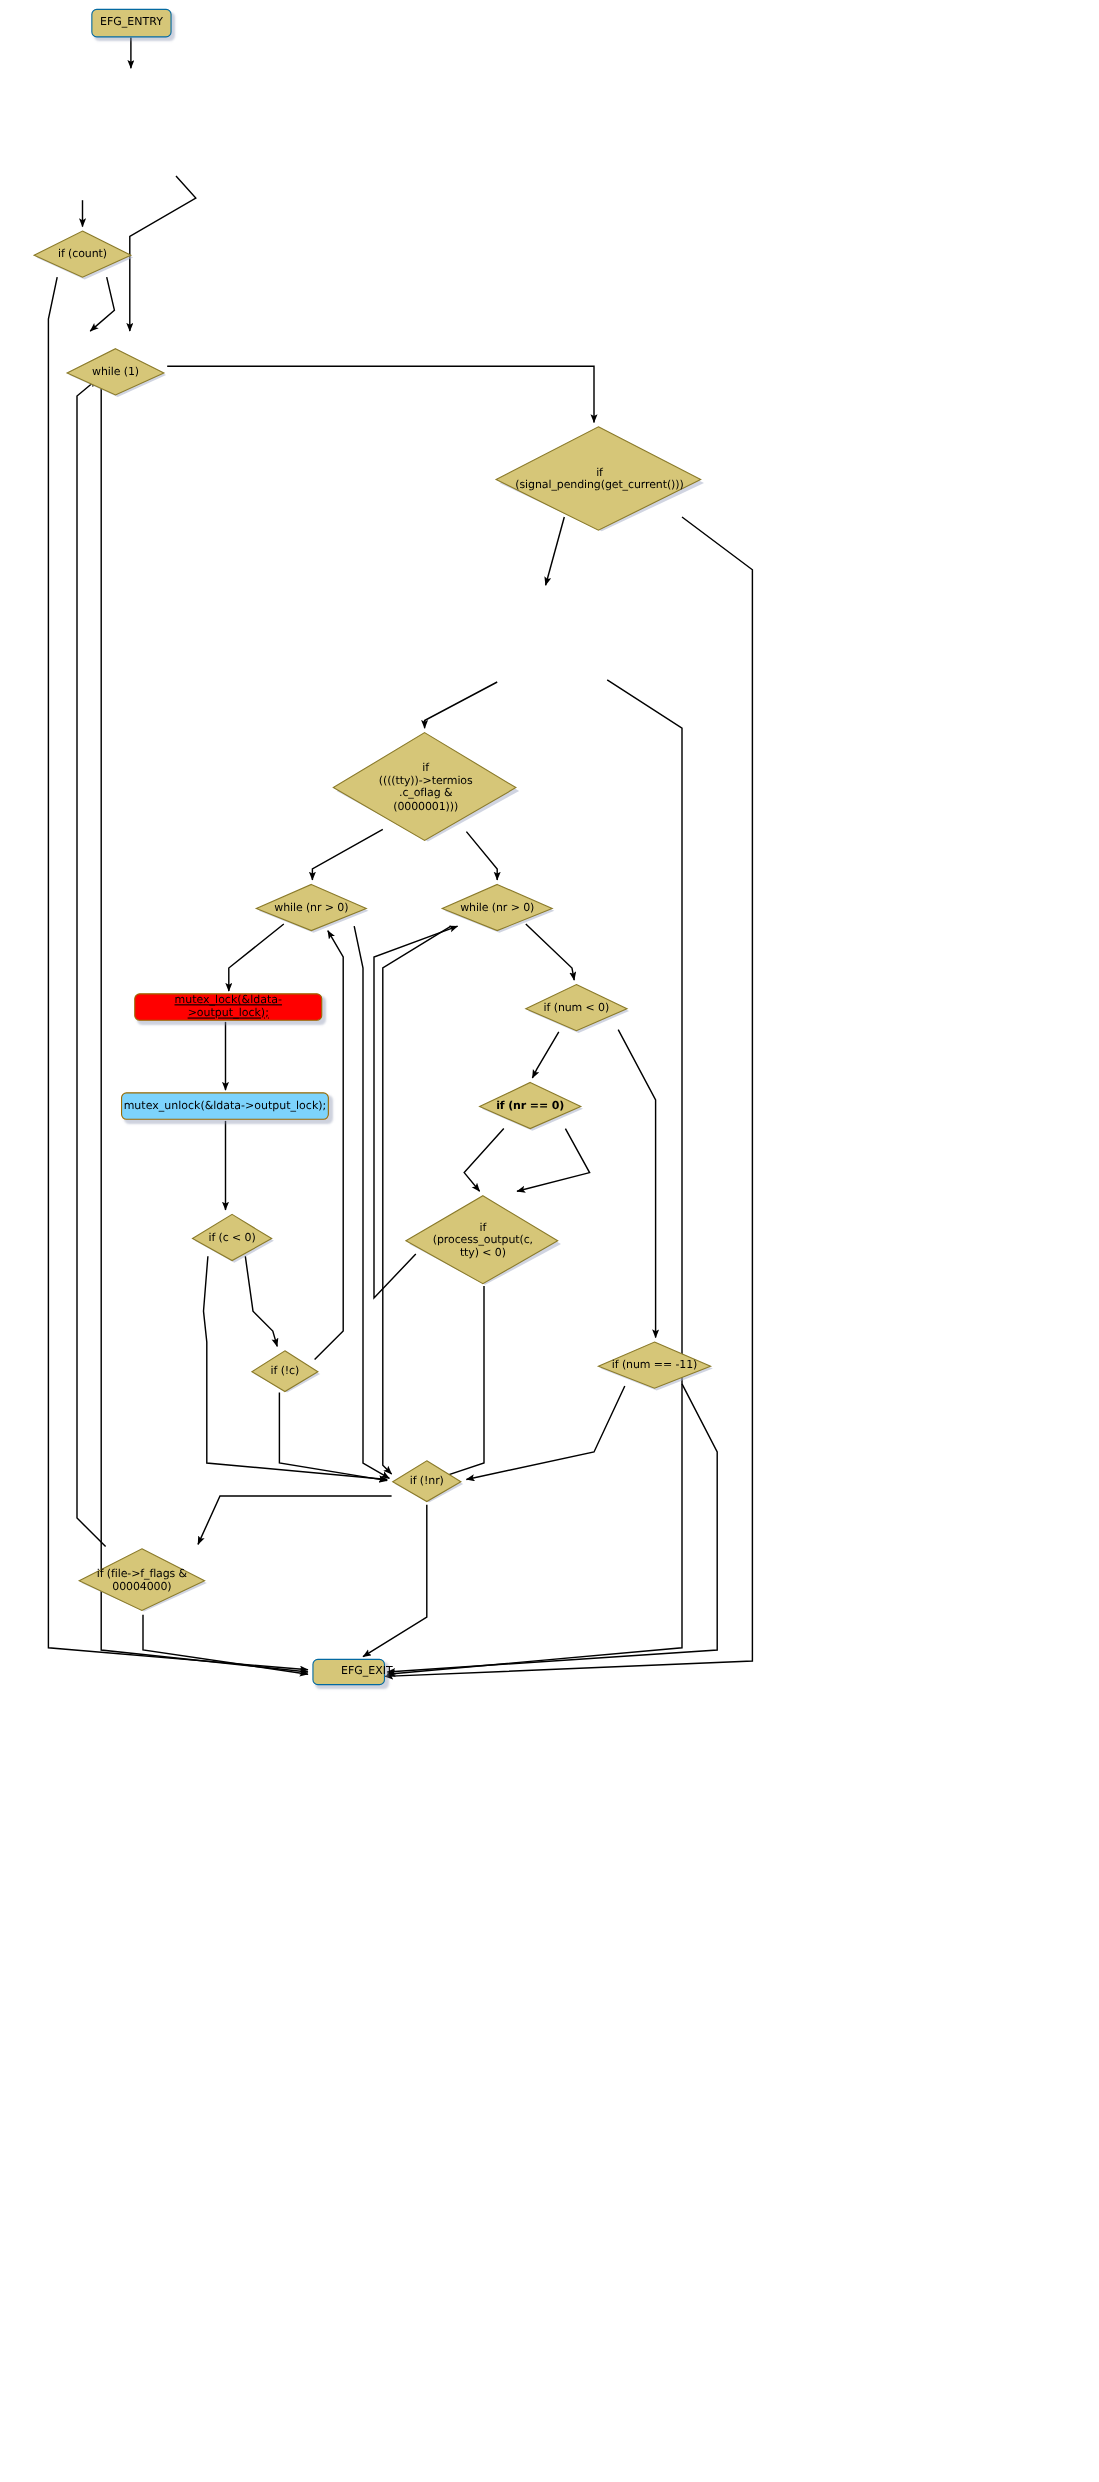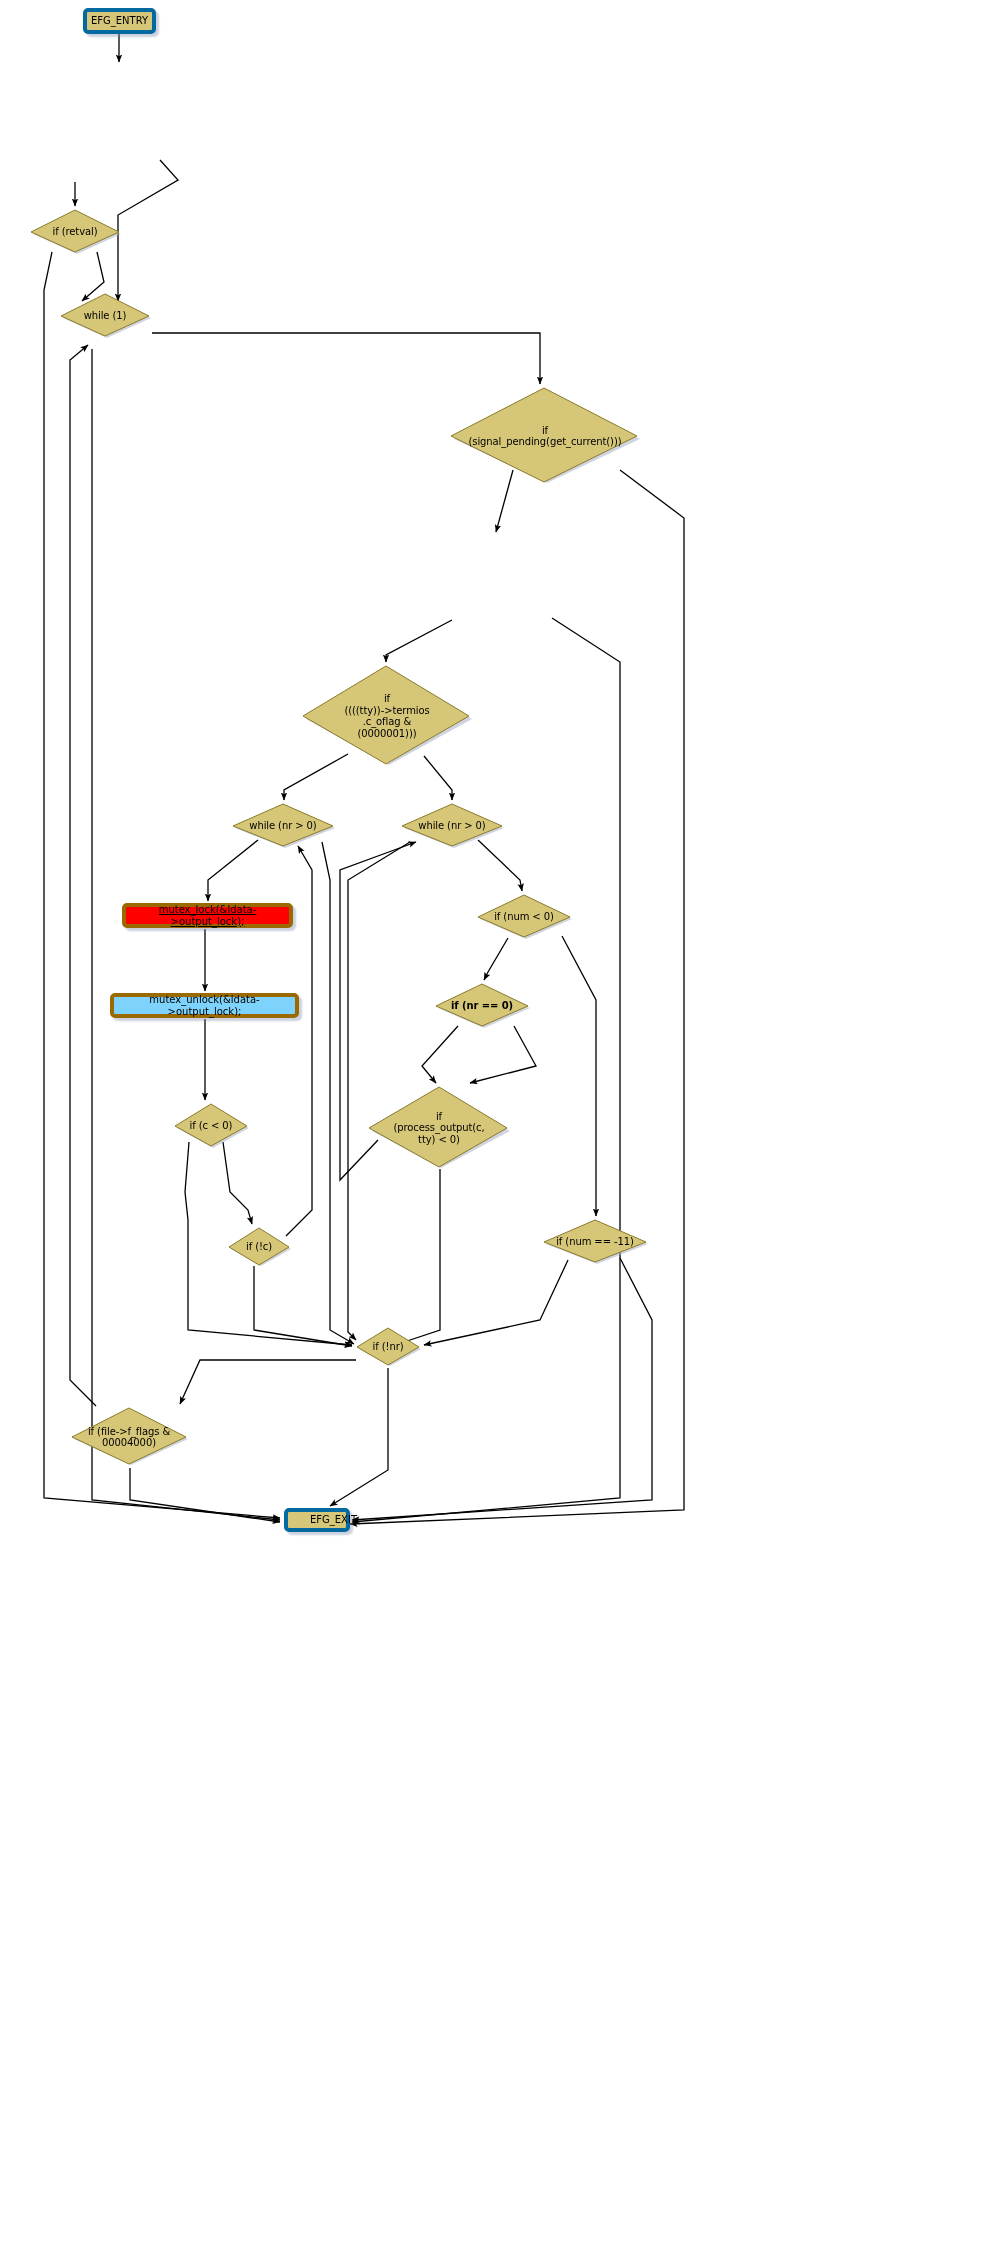--- a/index.html
+++ b/index.html
@@ -49,21 +49,21 @@
     line-height: 11.5px;
     color: #000000;
     white-space: pre-line;
     letter-spacing: -0.1px;
   }
   
   .rect {
     display: flex;
     align-items: center;
     justify-content: center;
-    border: 4px solid #0369a1;
+    border: 1px solid #0369a1;
     border-radius: 5px;
     background: #d6c678;
     box-shadow: 3px 3px 2px rgba(130,140,170,0.40);
     font-size: 10px;
     line-height: 11.5px;
     color: #000000;
     text-align: center;
     white-space: pre-line;
   }
   .rect.red {
@@ -164,24 +164,24 @@
   <div class="node rect" style="left:83px; top:8px; width:73px; height:26px;">
     <span>EFG_ENTRY</span>
   </div>
 
 
   <div class="node diamond" style="left:26px; top:208px; width:98px; height:48px;">
     <svg class="dshape" viewBox="0 0 98 48" preserveAspectRatio="none">
       <polygon points="51,5 95,26 51,46 7,26" fill="#aab0c8" opacity="0.55"></polygon>
       <polygon points="49,2 93,24 49,44 5,24" fill="#d6c678" stroke="#8a7a2a" stroke-width="1"></polygon>
     </svg>
-    <span class="dlabel">if (retval)</span>
-  </div>
-
-  <div class="node diamond" style="left:56px; top:292px; width:98px; height:48px;">
+    <span class="dlabel">if (count)</span>
+  </div>
+
+  <div class="node diamond" style="left:56px; top:315px; width:98px; height:48px;">
     <svg class="dshape" viewBox="0 0 98 48" preserveAspectRatio="none">
       <polygon points="51,5 95,26 51,46 7,26" fill="#aab0c8" opacity="0.55"></polygon>
       <polygon points="49,2 93,24 49,44 5,24" fill="#d6c678" stroke="#8a7a2a" stroke-width="1"></polygon>
     </svg>
     <span class="dlabel">while (1)</span>
   </div>
 
   <div class="node diamond" style="left:447px; top:386px; width:196px; height:100px;">
     <svg class="dshape" viewBox="0 0 196 100" preserveAspectRatio="none">
       <polygon points="100,7 193,53 100,97 7,53" fill="#aab0c8" opacity="0.55"></polygon>

